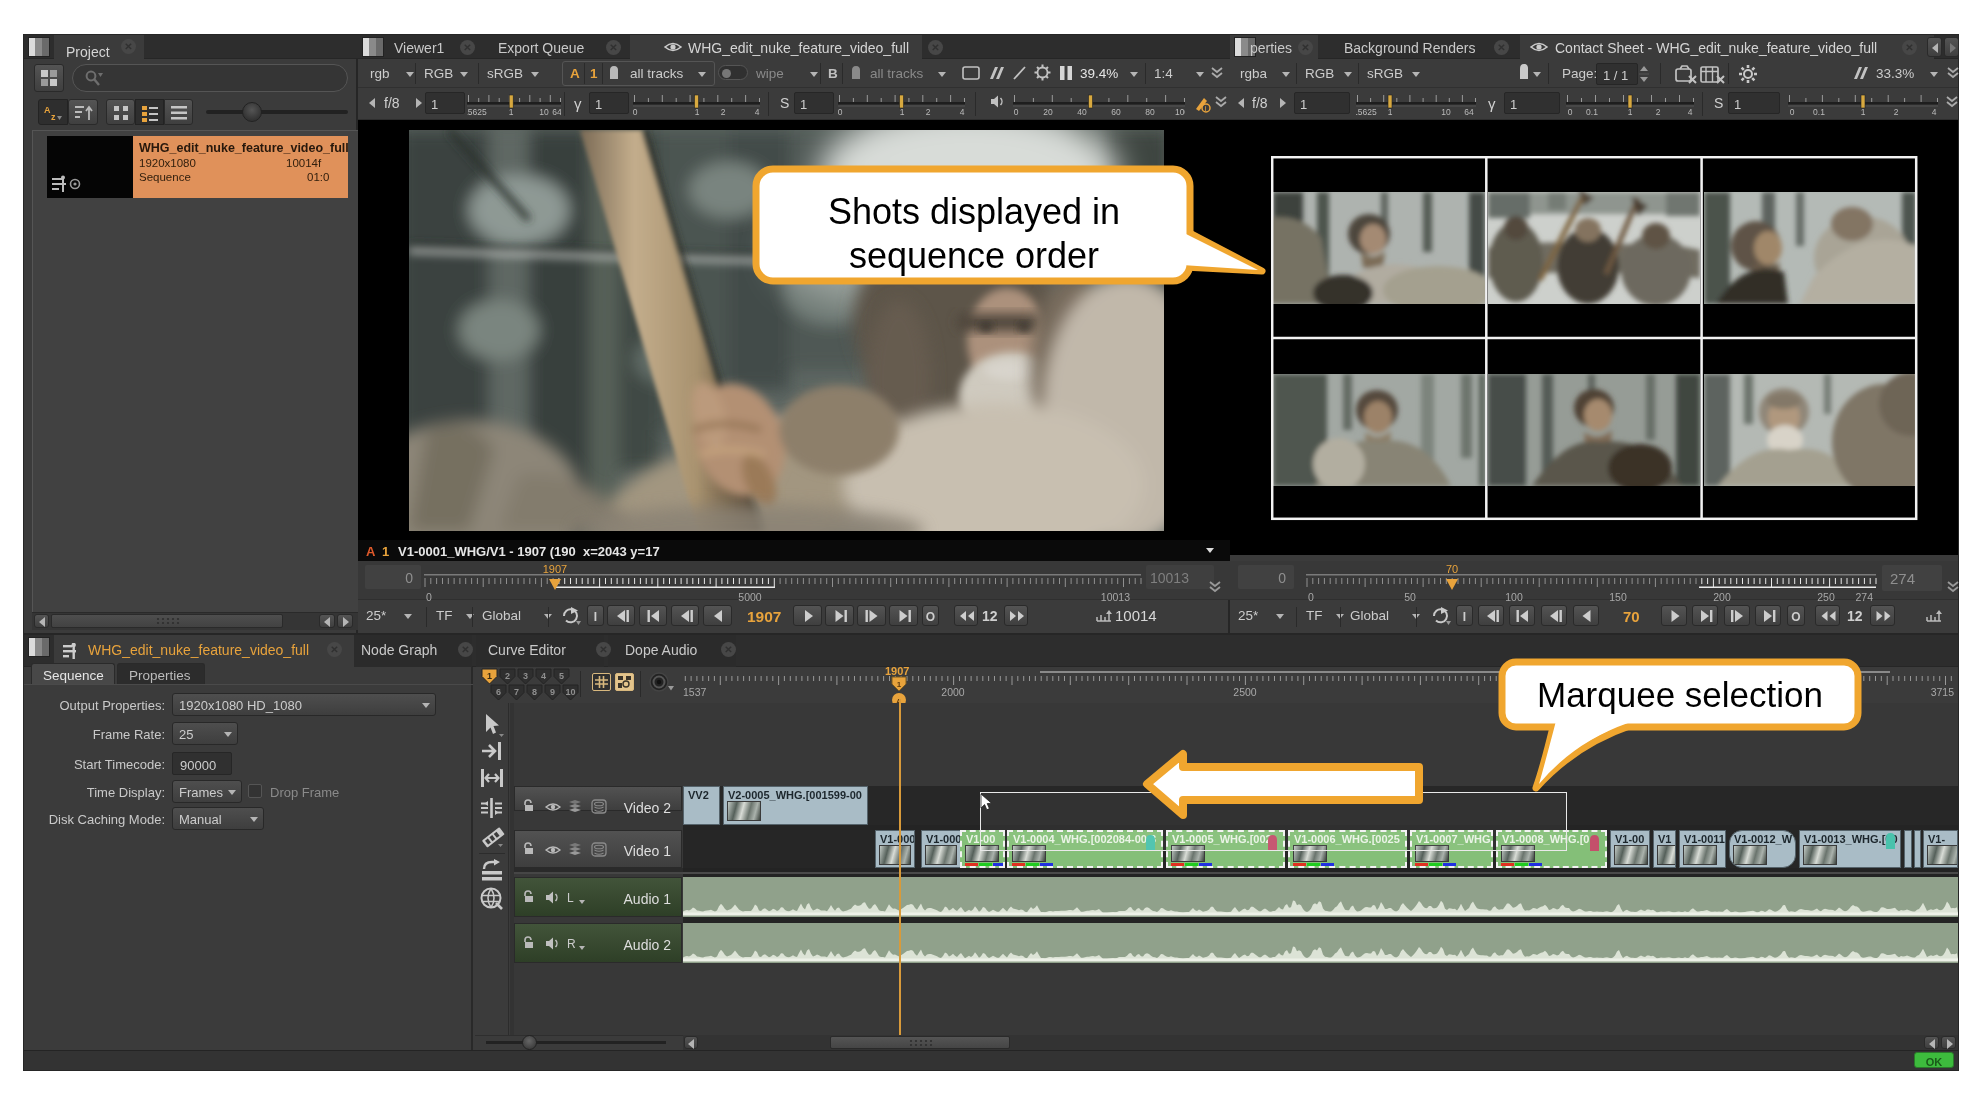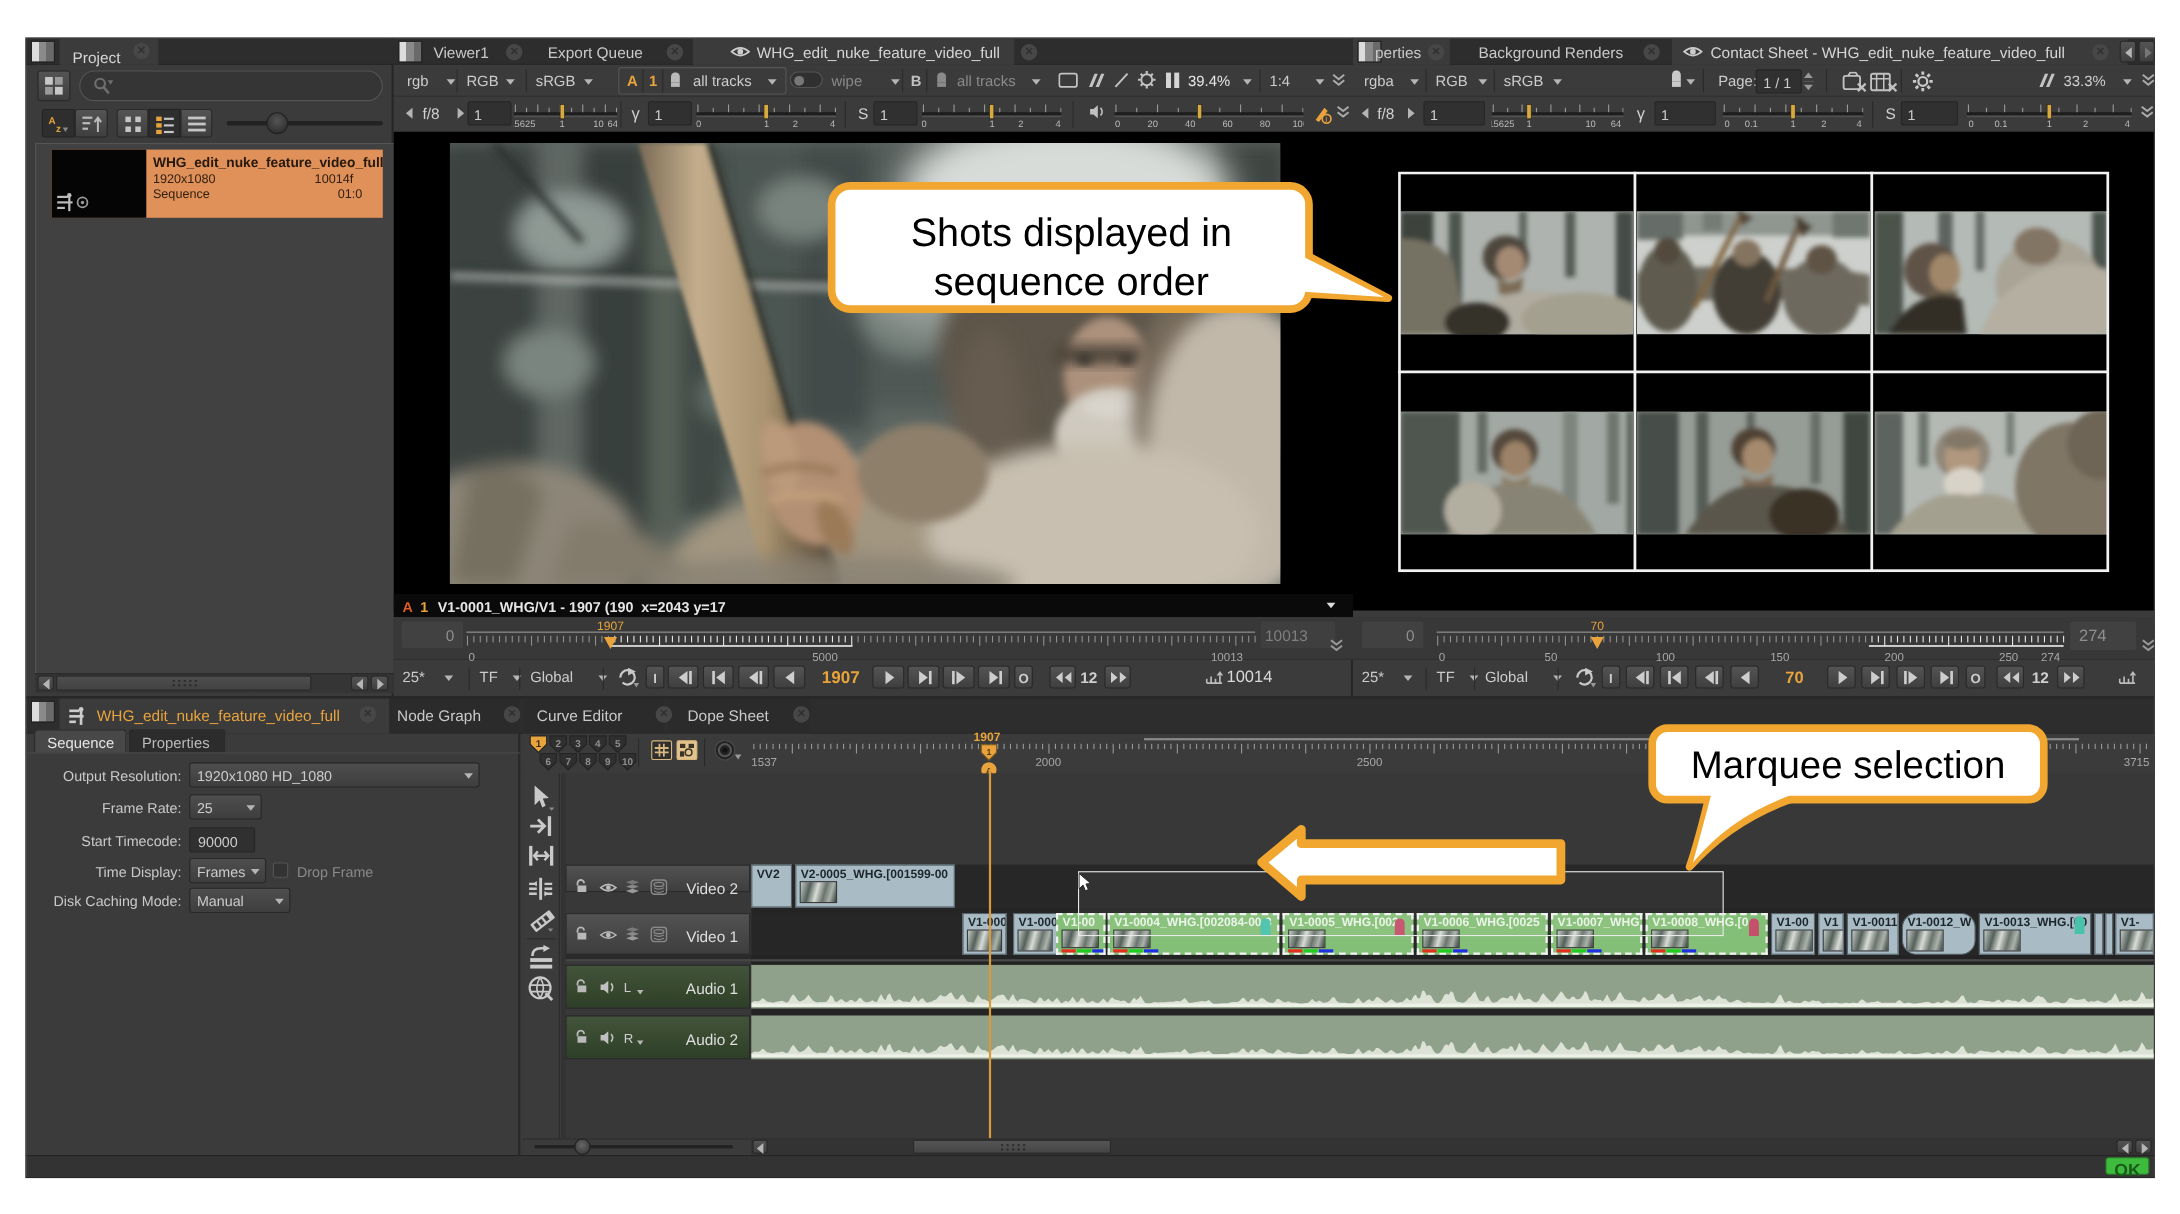--- a/index.html
+++ b/index.html
@@ -1175,31 +1175,31 @@
     </svg>
     <div class="t" style="left:64px;top:608px;font-size:14px;color:#e8a33c;">WHG_edit_nuke_feature_video_full</div>
     <div class="t" style="left:303px;top:607px;width:15px;height:15px;border-radius:8px;background:#474747;color:#303030;font-size:10px;font-weight:bold;text-align:center;line-height:15px;">✕</div>
     <div style="left:330px;top:600px;width:118px;height:32px;background:#2b2b2b;"></div>
     <div style="left:452px;top:600px;width:128px;height:32px;background:#2b2b2b;"></div>
     <div style="left:584px;top:600px;width:128px;height:32px;background:#2b2b2b;"></div>
     <div class="t" style="left:337px;top:608px;font-size:14px;color:#c9c9c9;">Node Graph</div>
     <div class="t" style="left:434px;top:607px;width:15px;height:15px;border-radius:8px;background:#474747;color:#303030;font-size:10px;font-weight:bold;text-align:center;line-height:15px;">✕</div>
     <div class="t" style="left:464px;top:608px;font-size:14px;color:#c9c9c9;">Curve Editor</div>
     <div class="t" style="left:572px;top:607px;width:15px;height:15px;border-radius:8px;background:#474747;color:#303030;font-size:10px;font-weight:bold;text-align:center;line-height:15px;">✕</div>
-    <div class="t" style="left:601px;top:608px;font-size:14px;color:#c9c9c9;">Dope Sheet</div>
+    <div class="t" style="left:601px;top:608px;font-size:14px;color:#c9c9c9;">Dope Audio</div>
     <div class="t" style="left:697px;top:607px;width:15px;height:15px;border-radius:8px;background:#474747;color:#303030;font-size:10px;font-weight:bold;text-align:center;line-height:15px;">✕</div>
     <div style="left:0px;top:632px;width:449px;height:383px;background:#3b3b3b;border-right:2px solid #292929;"></div>
     <div style="left:7px;top:628px;width:84px;height:21px;background:#484848;border:1px solid #2a2a2a;border-bottom:none;border-radius:3px 3px 0 0;">
       <div style="left:11px;top:4px;color:#e5e5e5;font-size:13.5px;">Sequence</div>
     </div>
     <div style="left:93px;top:628px;width:88px;height:21px;background:#2c2c2c;border:1px solid #2a2a2a;border-bottom:none;border-radius:3px 3px 0 0;">
       <div style="left:11px;top:4px;color:#bbb;font-size:13.5px;">Properties</div>
     </div>
     <div style="left:0px;top:649px;width:449px;height:1px;background:#4a4a4a;"></div>
-    <div class="t" style="left:0px;top:664px;width:141px;text-align:right;color:#c9c9c9;font-size:13px;">Output Resolution:</div>
+    <div class="t" style="left:0px;top:664px;width:141px;text-align:right;color:#c9c9c9;font-size:13px;">Output Properties:</div>
     <div class="drop" style="left:148px;top:658px;width:264px;height:23px;">
       <div style="left:6px;top:5px;color:#cccccc;font-size:13px;line-height:14px;">1920x1080 HD_1080</div>
       <div class="ar-d" style="right:5px;top:9px;"></div>
     </div>
     <div class="t" style="left:0px;top:693px;width:141px;text-align:right;color:#c9c9c9;font-size:13px;">Frame Rate:</div>
     <div class="drop" style="left:148px;top:687px;width:66px;height:23px;">
       <div style="left:6px;top:5px;color:#cccccc;font-size:13px;line-height:14px;">25</div>
       <div class="ar-d" style="right:5px;top:9px;"></div>
     </div>
     <div class="t" style="left:0px;top:723px;width:141px;text-align:right;color:#c9c9c9;font-size:13px;">Start Timecode:</div>
@@ -1779,21 +1779,21 @@
       </svg>
     </div>
     <div class="btn" style="left:1900px;top:1001px;width:15px;height:13px;">
       <div class="ar-l" style="left:4px;top:2px;"></div>
     </div>
     <div class="btn" style="left:1917px;top:1001px;width:15px;height:13px;">
       <div class="ar-r" style="left:5px;top:2px;"></div>
     </div>
     <div style="left:0px;top:1015px;width:1934px;height:20px;background:#333333;border-top:1px solid #242424;"></div>
     <div style="left:1890px;top:1017px;width:40px;height:16px;background:#3dbb3d;border-radius:3px;border:1px solid #2a7a2a;">
-      <div style="width:100%;text-align:center;top:3px;color:#1a5a1a;font-size:16px;font-weight:bold;">OK</div>
+      <div style="width:100%;text-align:center;top:3px;color:#1a5a1a;font-size:11px;font-weight:bold;">OK</div>
     </div>
     <svg style="left:700px;top:100px;overflow:visible;" width="600" height="200" viewBox="0 0 600 200">
 <g transform="translate(-700,-100)">
 <path d="M1160 195 L1238 236 L1160 232 Z" fill="#fff" stroke="#f0a62f" stroke-width="7" stroke-linejoin="round"></path>
 <rect x="732" y="134" width="434" height="112" rx="17" fill="#fff" stroke="#f0a62f" stroke-width="7"></rect>
 <path d="M1158 197 L1234 235 L1158 230 Z" fill="#fff"></path>
 <text x="950" y="189" font-size="36" fill="#000" text-anchor="middle" font-family="Liberation Sans">Shots displayed in</text>
 <text x="950" y="233" font-size="36" fill="#000" text-anchor="middle" font-family="Liberation Sans">sequence order</text>
 </g>
     </svg>

